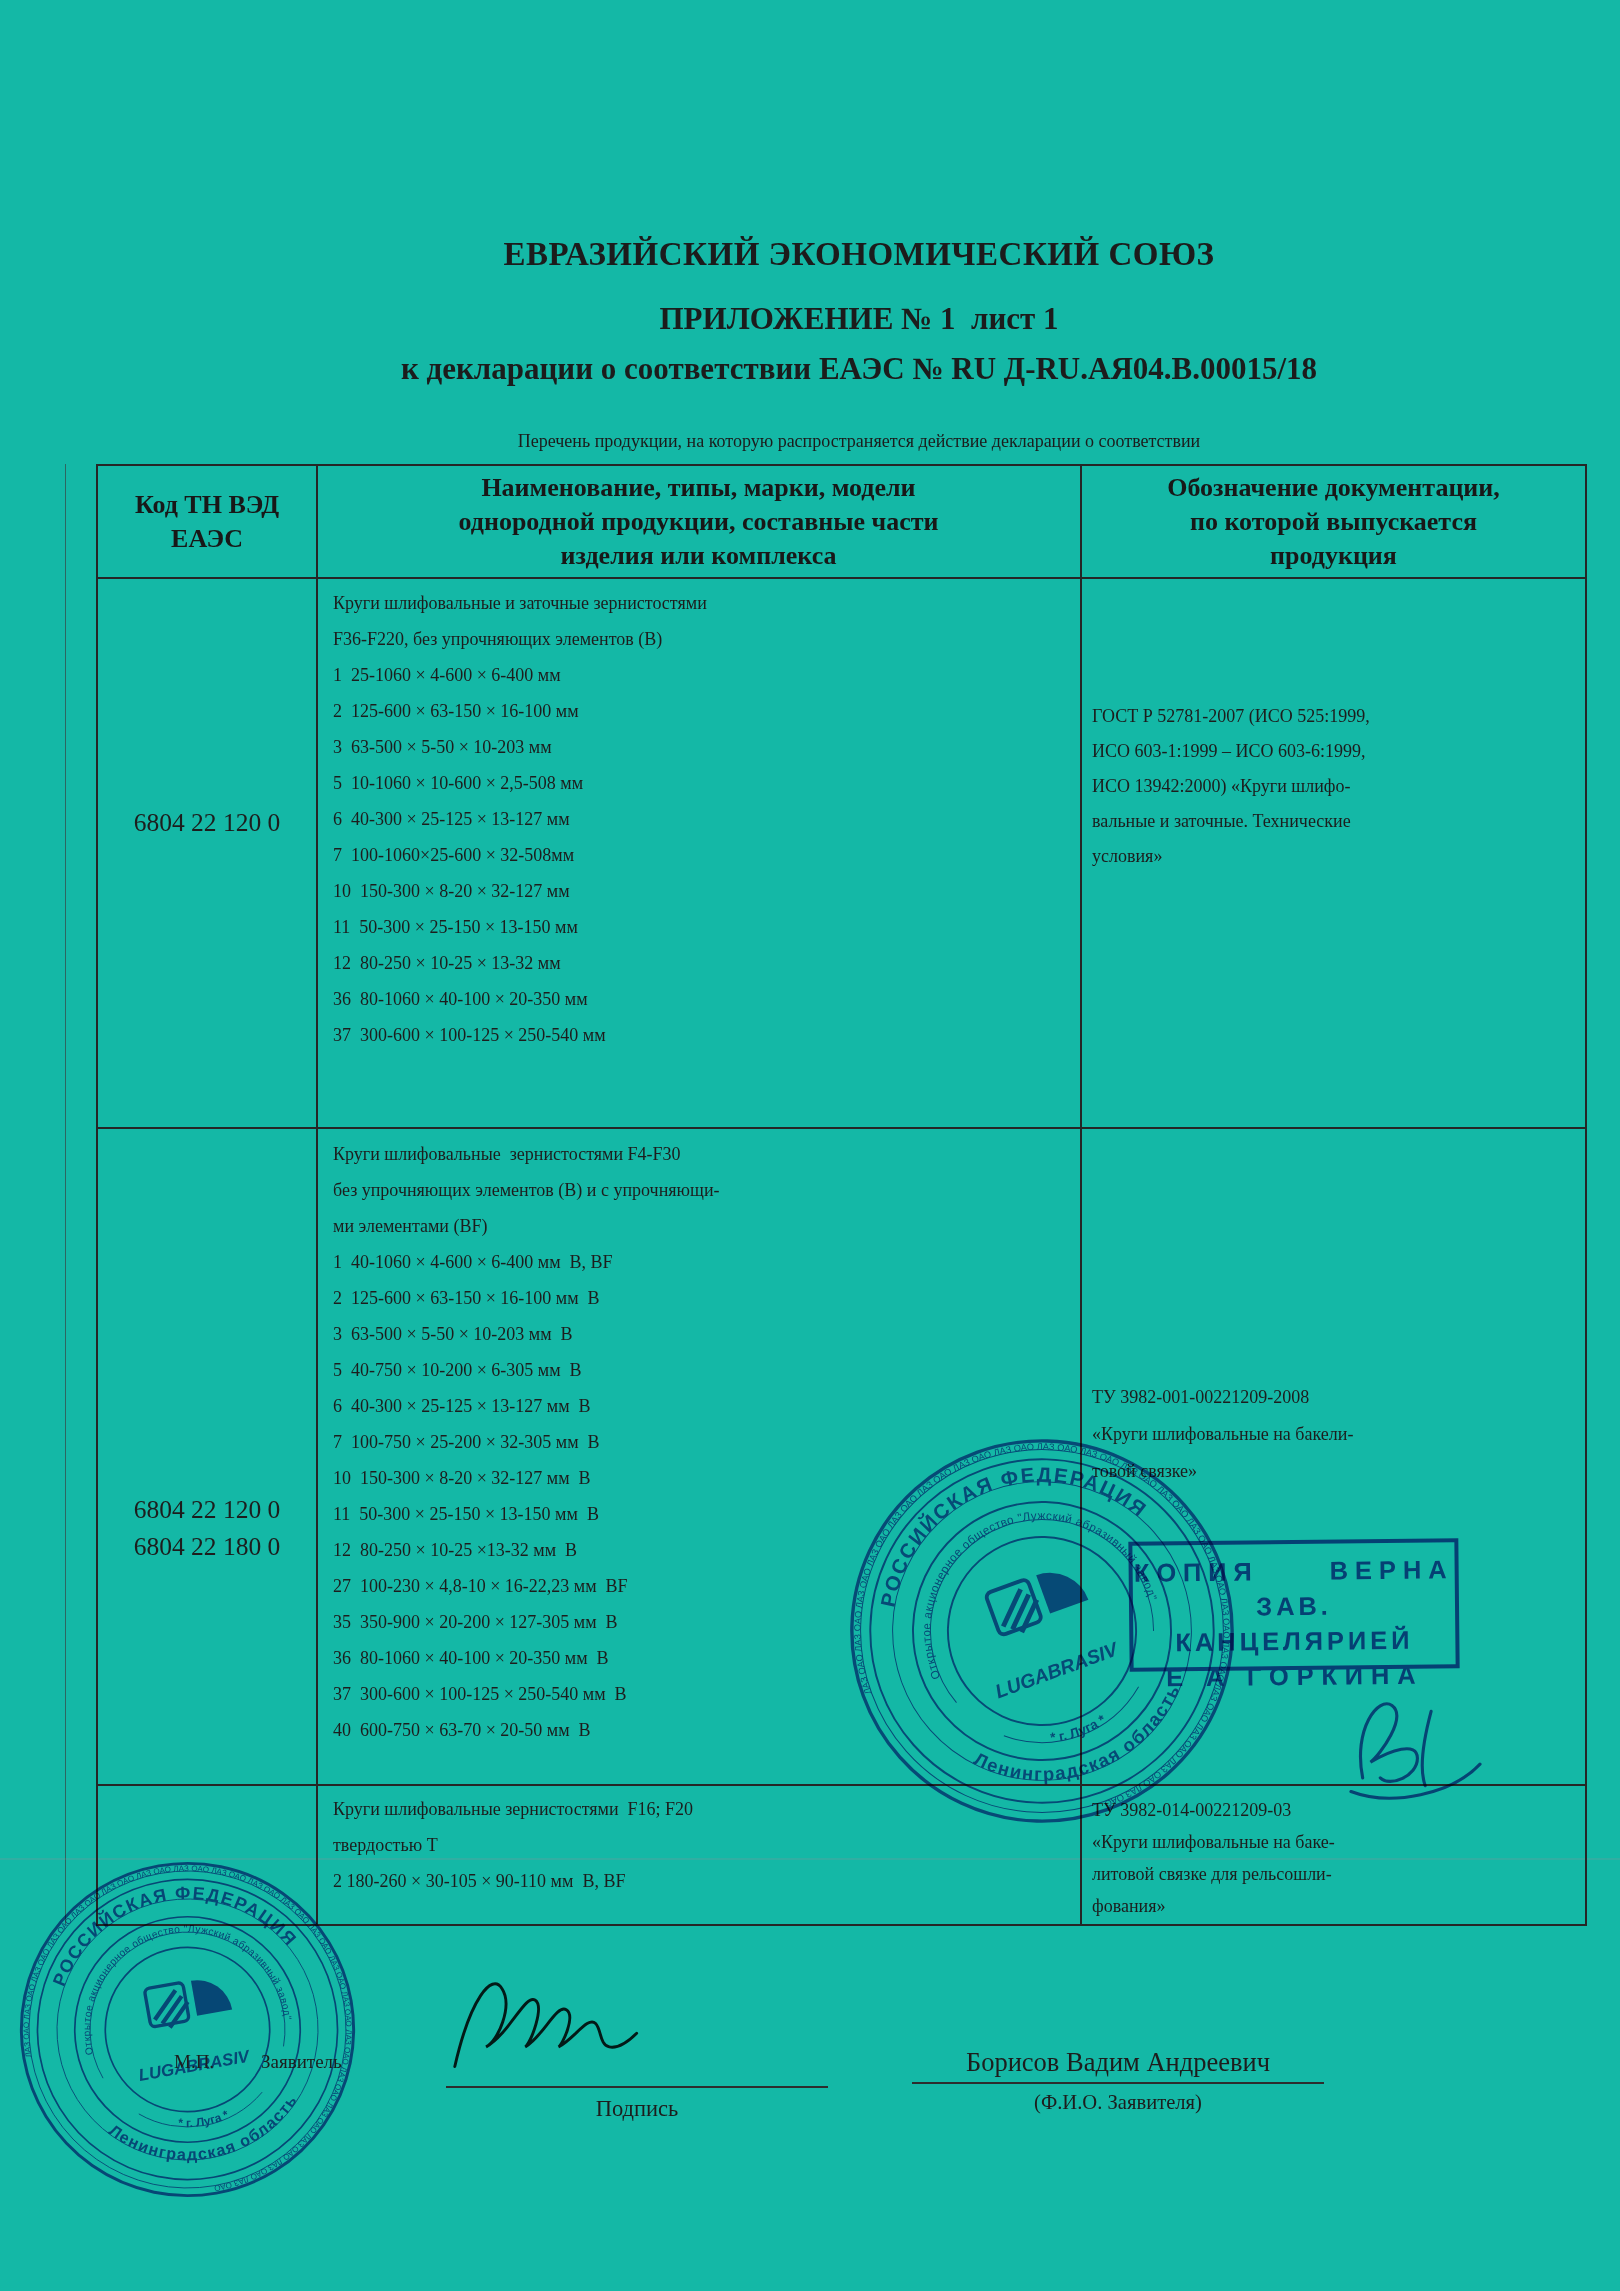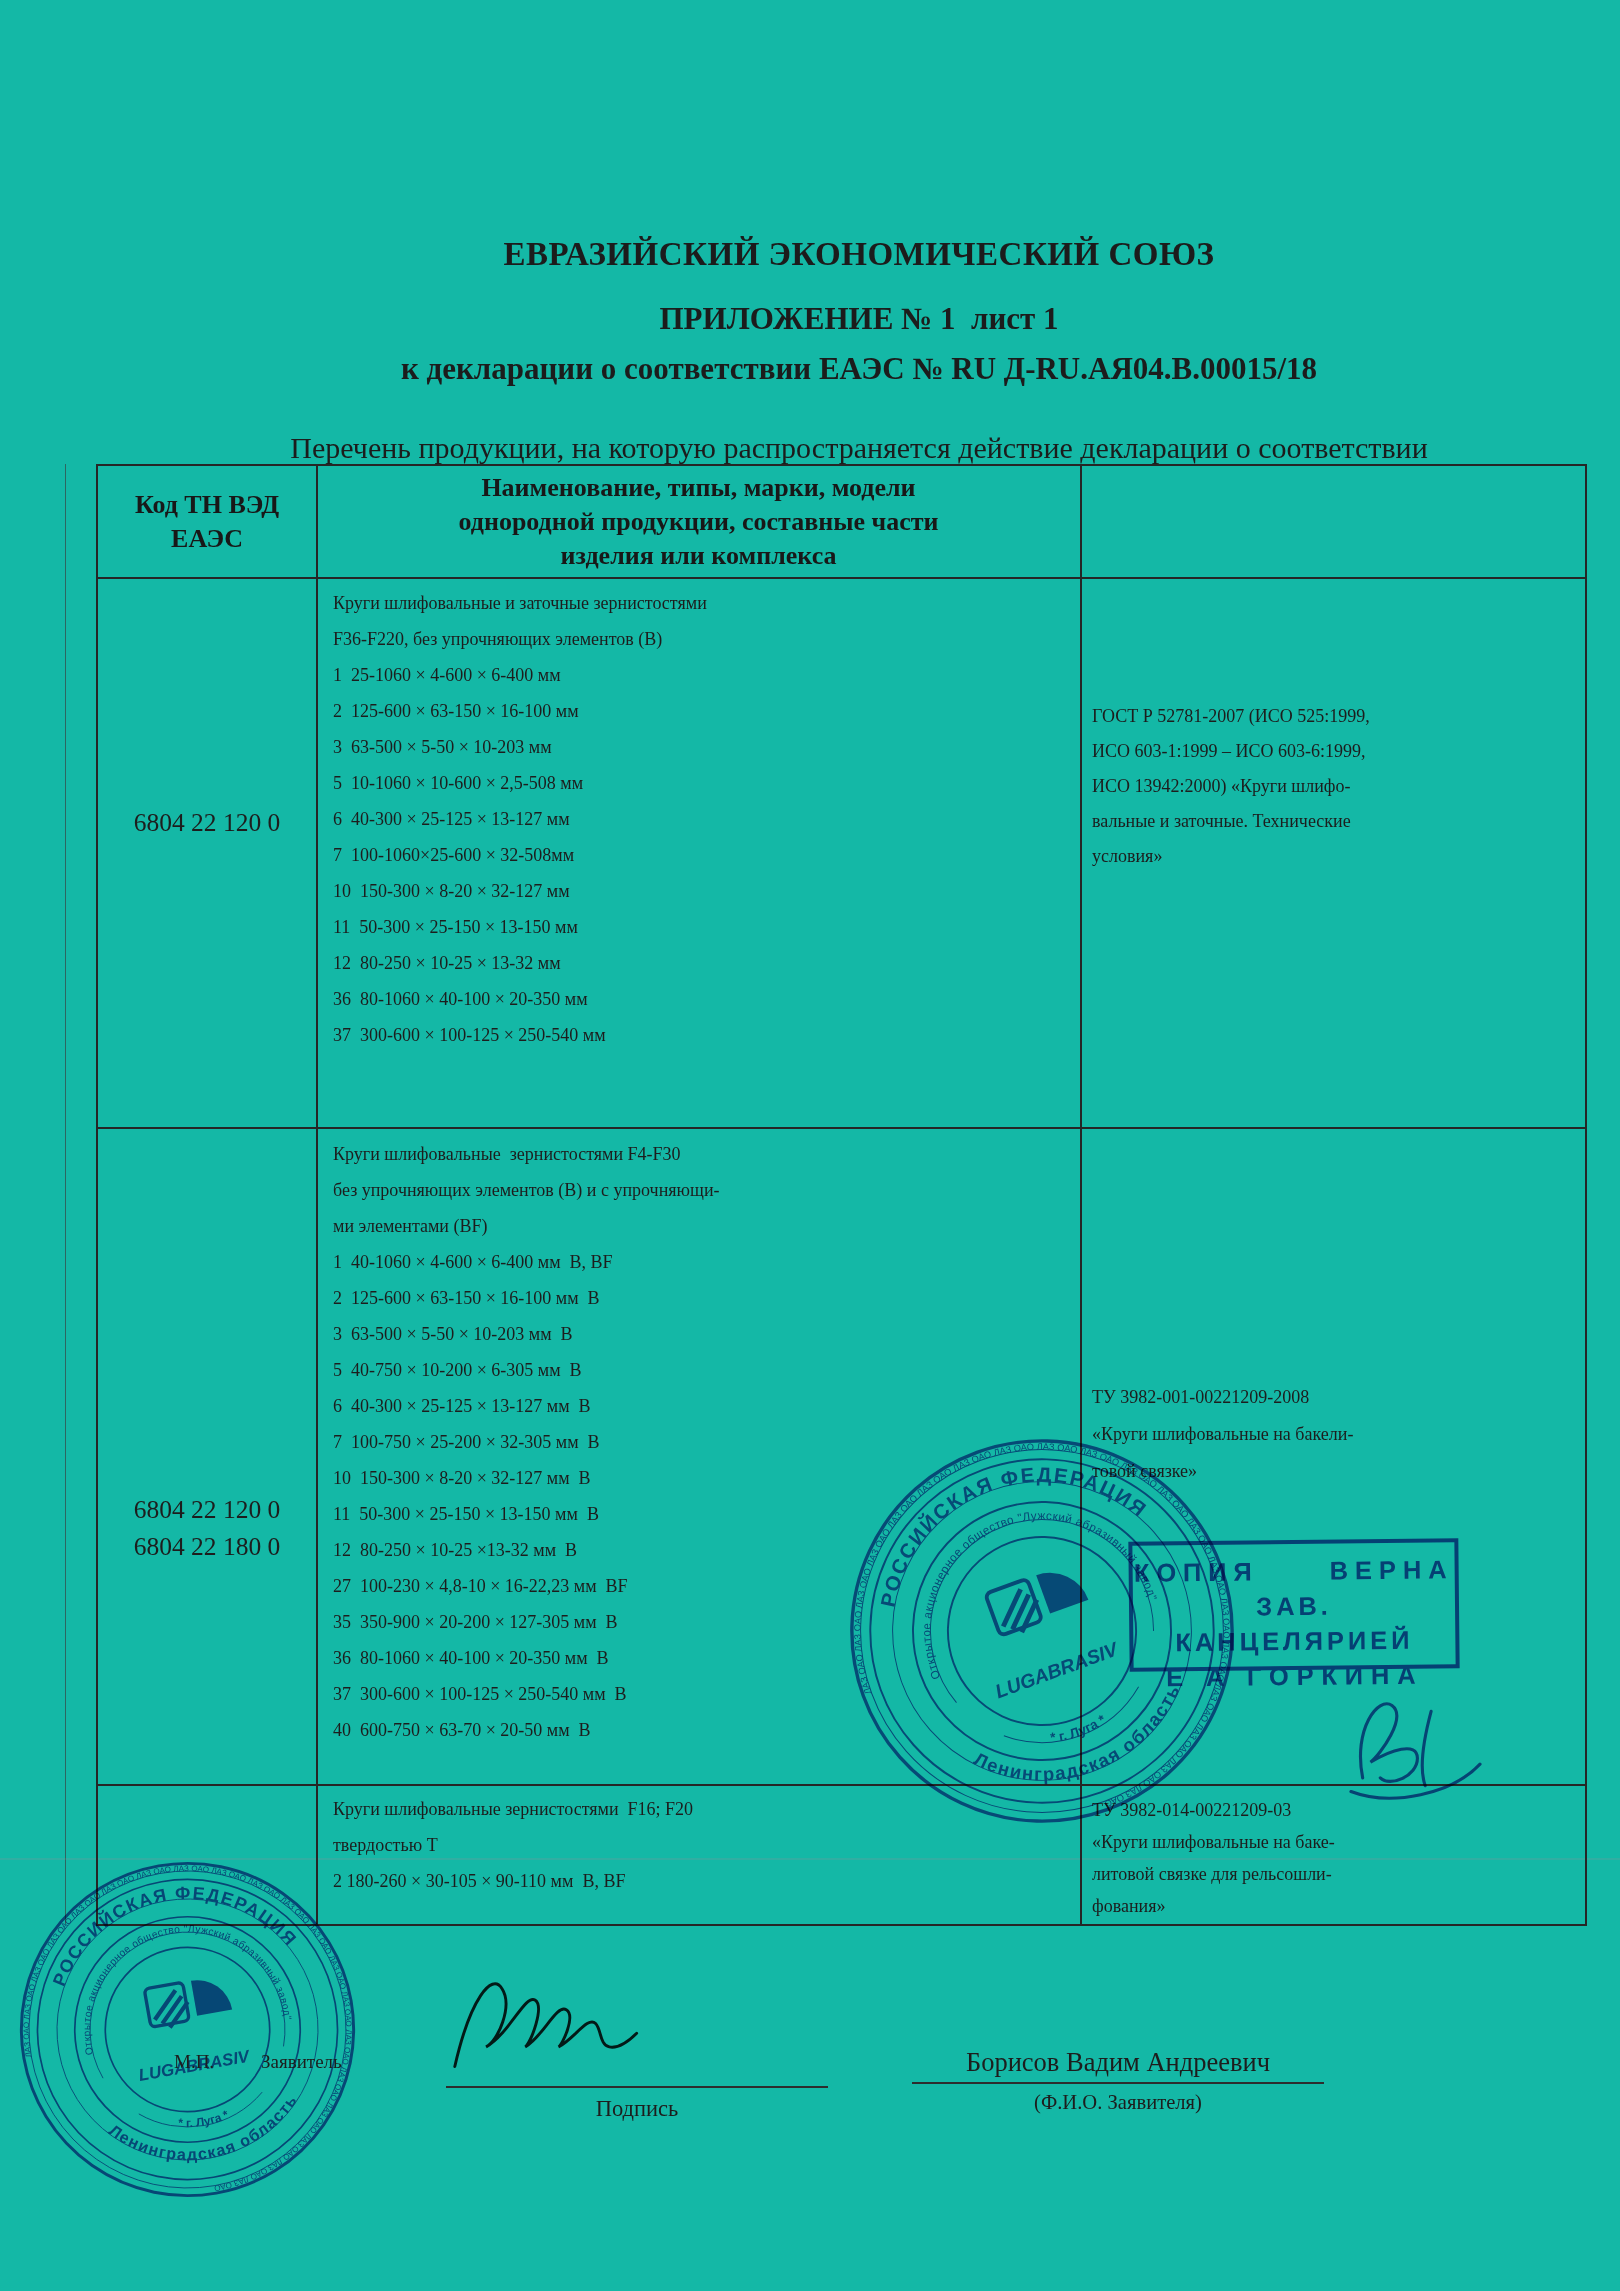--- a/index.html
+++ b/index.html
@@ -3,21 +3,21 @@
 <meta charset="utf-8">
 <style>
   html,body{margin:0;padding:0;background:#6f6f6f;}
   .page{position:relative;width:1620px;height:2292px;background:#14b8a6;
         font-family:"Liberation Serif",serif;color:#1c1c1c;overflow:hidden;}
   .hdrline{position:absolute;left:98px;width:1522px;text-align:center;
            font-weight:bold;white-space:pre-wrap;}
   .title{top:236px;font-size:33px;letter-spacing:0.5px;}
   .appendix{top:301px;font-size:31px;}
   .decl{top:351px;font-size:31px;}
-  .caption{top:431px;font-size:30px;font-weight:normal;}
+  .caption{top:431px;font-size:18px;font-weight:normal;}
   
   .tbl{position:absolute;left:96px;top:464px;width:1491px;height:1462px;
        border:2.9px solid #262626;box-sizing:border-box;}
   .vline{position:absolute;top:0;bottom:0;width:2px;background:#262626;}
   .hline{position:absolute;left:0;right:0;height:2px;background:#262626;}
   .thead{position:absolute;display:flex;align-items:center;justify-content:center;
          text-align:center;font-weight:bold;font-size:26px;line-height:34px;
          white-space:pre-wrap;color:#181818;}
   .lines{position:absolute;font-size:18px;color:#1d1d1d;}
   .lines .ln{white-space:pre;}
@@ -67,20 +67,23 @@
     <div class="vline" style="left:982px;"></div>
     <div class="hline" style="top:111px;"></div>
     <div class="hline" style="top:661px;"></div>
     <div class="hline" style="top:1318px;"></div>
 
     <div class="thead" style="left:2px;top:2.9px;width:214px;height:106px;">Код ТН ВЭД
 ЕАЭС</div>
     <div class="thead" style="left:220px;top:2.9px;width:761px;height:106px;">Наименование, типы, марки, модели
 однородной продукции, составные части
 изделия или комплекса</div>
+    <div class="thead" style="left:984px;top:2.9px;width:503px;height:106px;">Обозначение документации,
+по которой выпускается
+продукция</div>
 
     <div class="codecell" style="left:2px;top:342px;width:214px;">6804 22 120 0</div>
     <div class="lines lh37" style="left:235px;top:119px;">
 
     <div class="ln">Круги шлифовальные и заточные зернистостями</div>
         <div class="ln">F36-F220, без упрочняющих элементов (В)</div>
         <div class="ln">1  25-1060 × 4-600 × 6-400 мм</div>
         <div class="ln">2  125-600 × 63-150 × 16-100 мм</div>
         <div class="ln">3  63-500 × 5-50 × 10-203 мм</div>
         <div class="ln">5  10-1060 × 10-600 × 2,5-508 мм</div>

